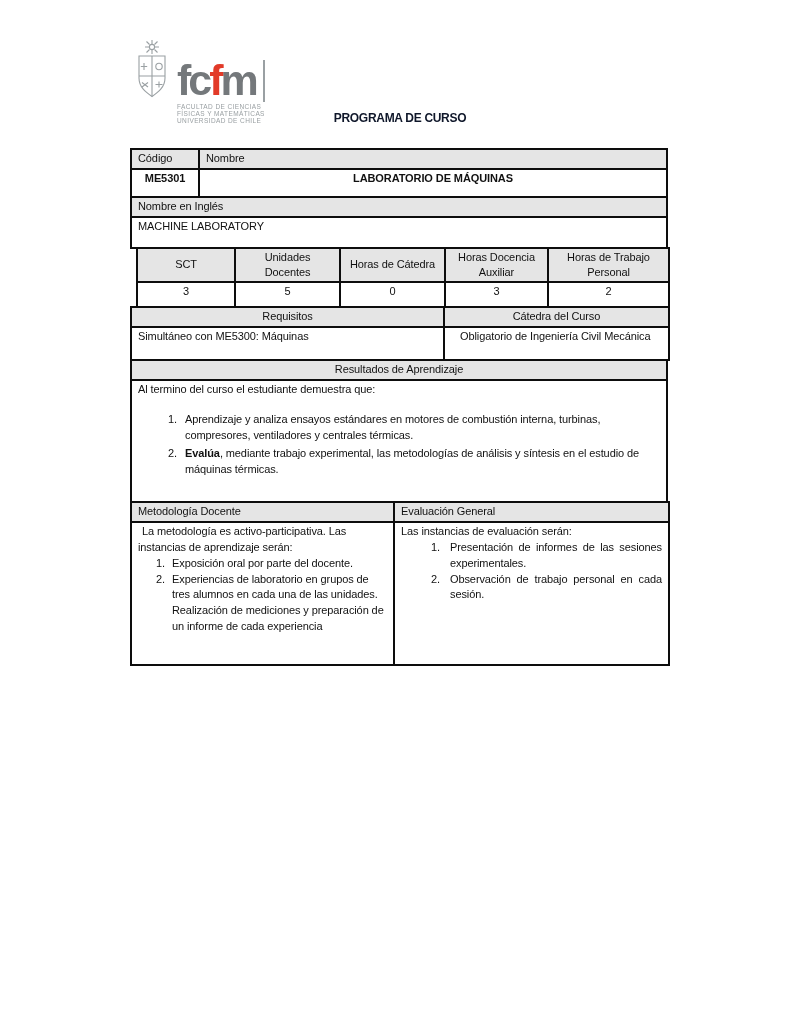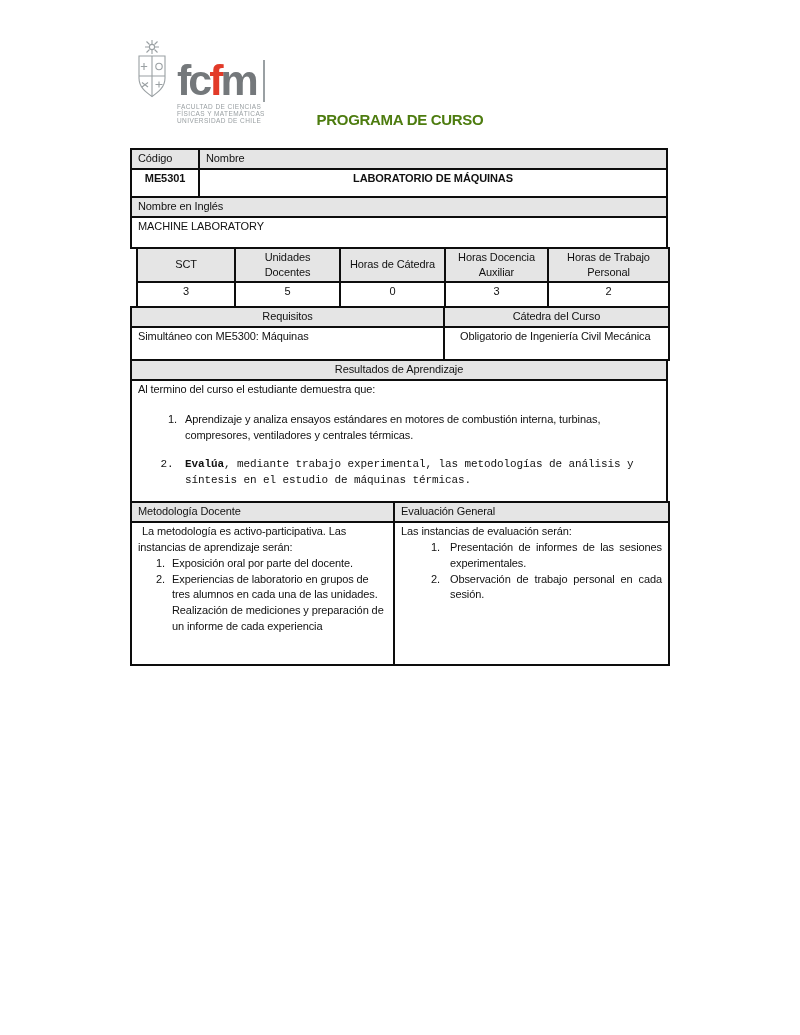--- a/index.html
+++ b/index.html
@@ -24,22 +24,22 @@
   }
   .wm-accent { color: #e23a28; }
   .logo-sub {
     margin-top: 2px; font-size: 6.5px; line-height: 6.8px;
     letter-spacing: 0.4px; color: #9aa0a3; white-space: nowrap;
   }
 
   
   .doc-title {
     position: absolute; top: 111px; left: 0; width: 100%;
-    text-align: center; font-weight: bold; font-size: 15px;
-    letter-spacing: -0.3px; color: #4d7c0f;
+    text-align: center; font-weight: bold; font-size: 12px;
+    letter-spacing: -0.3px; color: #0f172a;
   }
 
   
   .doc-body { position: absolute; left: 130px; top: 148px; width: 538px; }
   table.tbl {
     border-collapse: collapse; table-layout: fixed;
     width: 538px; font-size: 11px; letter-spacing: -0.1px; color: #111;
   }
   table.tbl + table.tbl { margin-top: -2px; }
   table.tbl td {
@@ -52,21 +52,21 @@
   .h26 { height: 28px; }
   .h31 { height: 31px; }
   .sct { width: 532px !important; margin-left: 6px; }
   .sct td.hdr { height: 32px; line-height: 15px; vertical-align: middle; }
   .sct td.val { height: 25px; }
   .req-val { height: 33px; }
   .cdc-val { text-indent: 9px; margin-left: 29px; }
   .res-cell { height: 122px; }
   ol.res-list { margin: 14px 0 0 0; padding-left: 42px; }
   ol.res-list li { padding-left: 5px; }
-  ol.res-list li + li { margin-top: 13px; font-family: Liberation Mono, monospace; }
+  ol.res-list li + li { margin-top: 2px; }
   .met-cell { height: 143px; }
   .met-intro { text-indent: 4px; }
   ol.met-list { margin: 0; padding-left: 30px; }
   ol.met-list li { padding-left: 4px; }
   ol.eval-list { margin: 0; padding-left: 42px; }
   ol.eval-list li { padding-left: 7px; text-align: justify; }
 </style>
 </head>
 <body>
 

